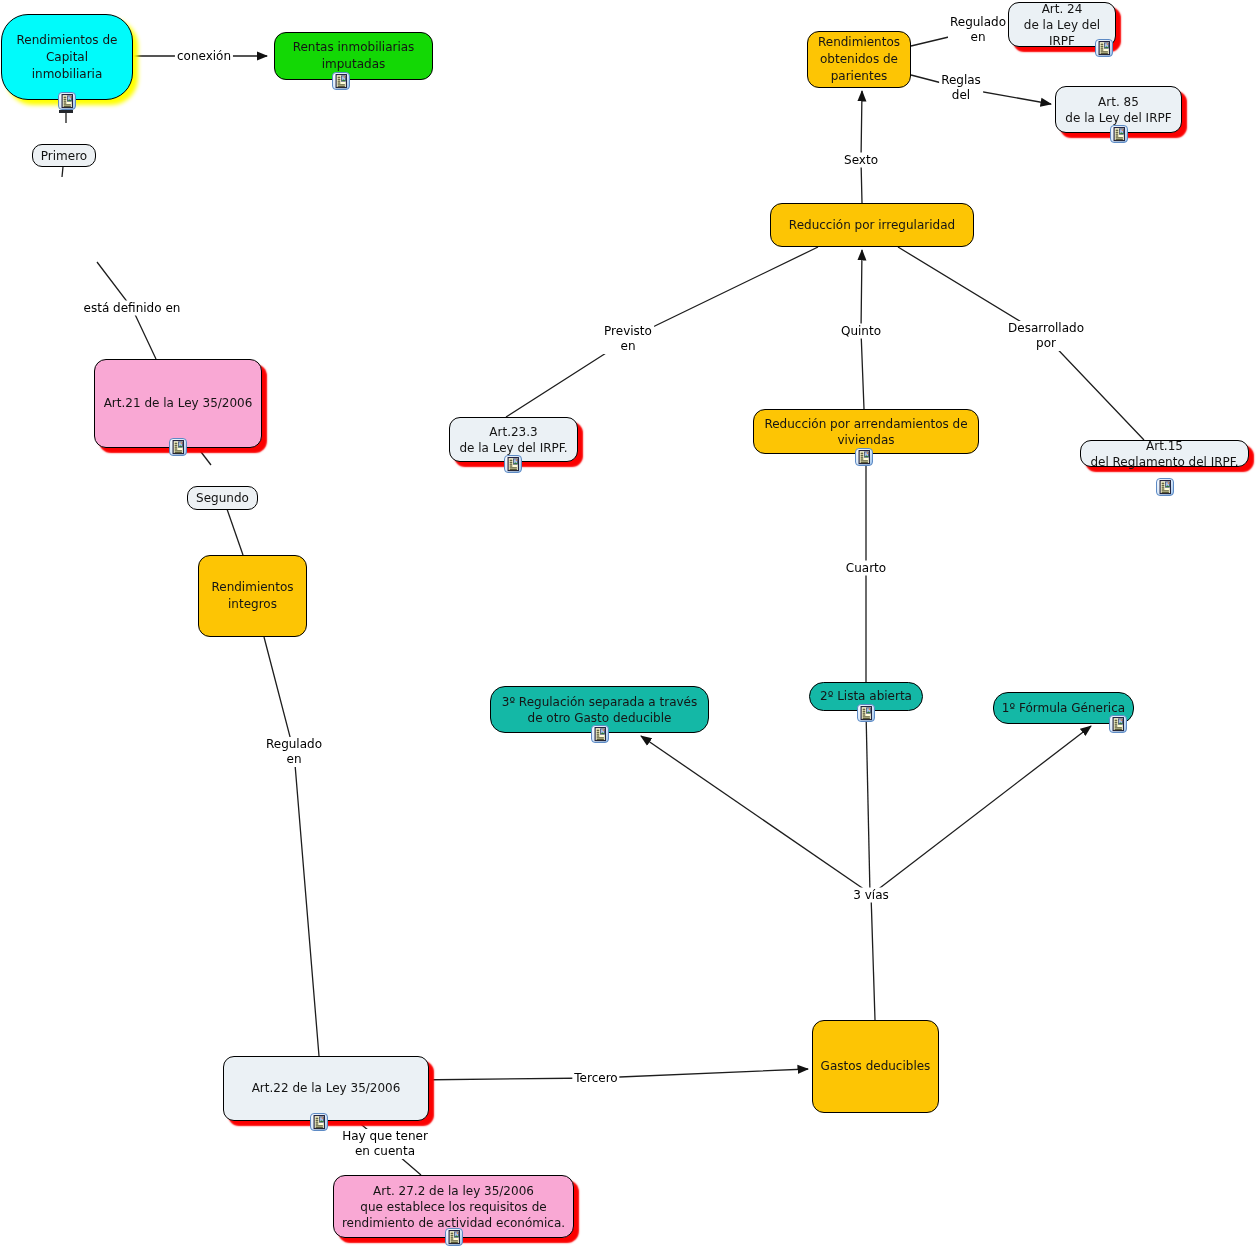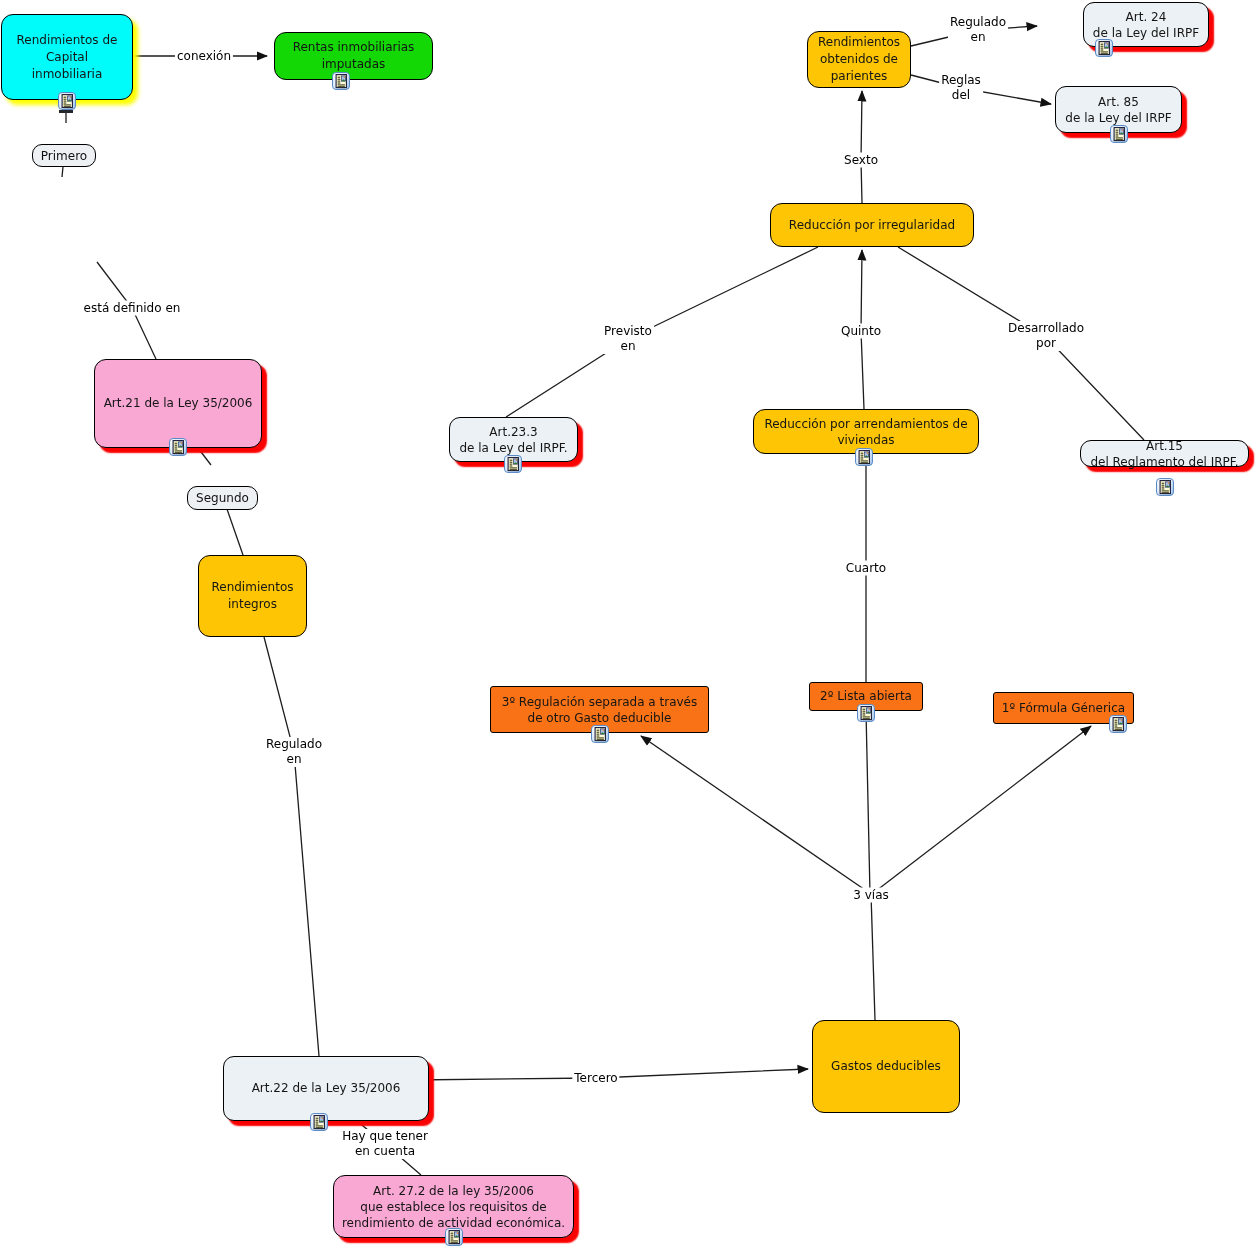--- a/index.html
+++ b/index.html
@@ -4,25 +4,25 @@
 <style>
   html,body{margin:0;padding:0;background:#ffffff;}
   #canvas{position:relative;width:1256px;height:1247px;background:#ffffff;overflow:hidden;
           font-family:"DejaVu Sans","Liberation Sans",sans-serif;}
   #wires{position:absolute;left:0;top:0;z-index:0;}
   .wire{stroke:#1d1d1d;stroke-width:1.3;fill:none;}
   .node{position:absolute;box-sizing:border-box;display:flex;align-items:center;justify-content:center;
         text-align:center;font-size:12px;line-height:17px;color:#151515;border:1.4px solid #000;
         border-radius:12px;white-space:pre-line;z-index:2;padding:2px 4px;filter:opacity(1);}
   .orange{background:#FDC504;}
-  .cyan{background:#00FBFB;box-shadow:5px 5px 4px 0 #FFFF00;}
+  .cyan{background:#00FBFB;box-shadow:5px 5px 4px 0 #FFFF00;border-radius:27px;}
   .green{background:#13D805;}
   .white-red{background:#f9a8d4;box-shadow:5px 5px 1.5px 0 #FB0000;}
   .gray-red{background:#EBF1F5;box-shadow:5px 5px 1.5px 0 #FB0000;border-radius:11px;}
-  .gray{background:#f97316;border-radius:3px;}
+  .gray{background:#14b8a6;border-radius:15px;}
   .pill{position:absolute;box-sizing:border-box;display:flex;align-items:center;justify-content:center;
         text-align:center;font-size:12px;line-height:14px;color:#101010;border:1.4px solid #000;
         border-radius:10px;background:#EDF1F4;z-index:2;filter:opacity(1);margin-top:21px;}
   .lbl{position:absolute;transform:translate(-50%,-50%);filter:opacity(1);background:#ffffff;color:#000;
        font-size:12px;line-height:15px;text-align:center;white-space:pre-line;z-index:1;padding:0 2px;}
   .icon{position:absolute;width:18px;height:18px;z-index:3;}
   .icon-shadow{position:absolute;background:#23262b;z-index:2;}
 </style>
 </head>
 <body>
@@ -80,36 +80,36 @@
 inmobiliaria</div>
   <div class="node green" style="left:274px;top:32px;width:159px;height:48px;">Rentas inmobiliarias
 imputadas</div>
   <div class="node white-red" style="left:94px;top:359px;width:168px;height:89px;">Art.21 de la Ley 35/2006</div>
   <div class="node orange" style="left:198px;top:555px;width:109px;height:82px;">Rendimientos
 integros</div>
   <div class="node gray-red" style="left:223px;top:1056px;width:206px;height:65px;">Art.22 de la Ley 35/2006</div>
   <div class="node white-red" style="left:333px;top:1175px;width:241px;height:63px;line-height:16px;">Art. 27.2 de la ley 35/2006
 que establece los requisitos de
 rendimiento de actividad económica.</div>
-  <div class="node orange" style="left:812px;top:1020px;width:148px;height:93px;">Gastos deducibles</div>
+  <div class="node orange" style="left:812px;top:1020px;width:127px;height:93px;">Gastos deducibles</div>
   <div class="node gray" style="left:490px;top:686px;width:219px;height:47px;line-height:16px;">3º Regulación separada a través
 de otro Gasto deducible</div>
   <div class="node gray" style="left:809px;top:682px;width:114px;height:29px;">2º Lista abierta</div>
   <div class="node gray" style="left:993px;top:692px;width:141px;height:32px;">1º Fórmula Génerica</div>
   <div class="node orange" style="left:753px;top:409px;width:226px;height:45px;line-height:16px;">Reducción por arrendamientos de
 viviendas</div>
   <div class="node orange" style="left:770px;top:203px;width:204px;height:44px;">Reducción por irregularidad</div>
   <div class="node orange" style="left:807px;top:31px;width:104px;height:57px;">Rendimientos
 obtenidos de
 parientes</div>
   <div class="node gray-red" style="left:449px;top:417px;width:129px;height:45px;line-height:16px;">Art.23.3
 de la Ley del IRPF.</div>
   <div class="node gray-red" style="left:1080px;top:440px;width:169px;height:27px;line-height:16px;">Art.15
 del Reglamento del IRPF.</div>
-  <div class="node gray-red" style="left:1083px;top:2px;width:126px;height:45px;line-height:16px;">Art. 24
+  <div class="node gray-red" style="left:1008px;top:2px;width:108px;height:45px;line-height:16px;">Art. 24
 de la Ley del IRPF</div>
   <div class="node gray-red" style="left:1055px;top:86px;width:127px;height:47px;line-height:16px;">Art. 85
 de la Ley del IRPF</div>
 
   <div class="pill" style="left:32px;top:123px;width:64px;height:23px;">Primero</div>
   <div class="pill" style="left:187px;top:465px;width:71px;height:24px;">Segundo</div>
 
   <div class="lbl" style="left:204px;top:56px;">conexión</div>
   <div class="lbl" style="left:132px;top:308px;">está definido en</div>
   <div class="lbl" style="left:294px;top:752px;">Regulado

